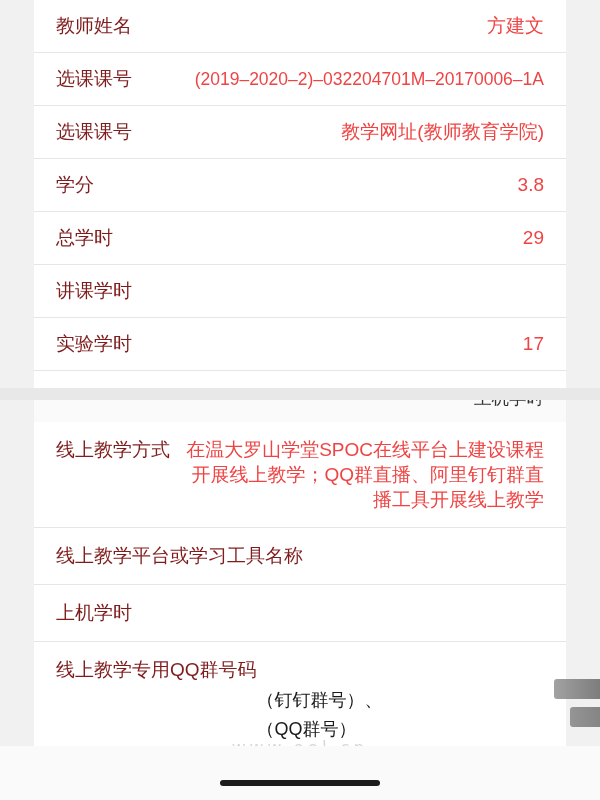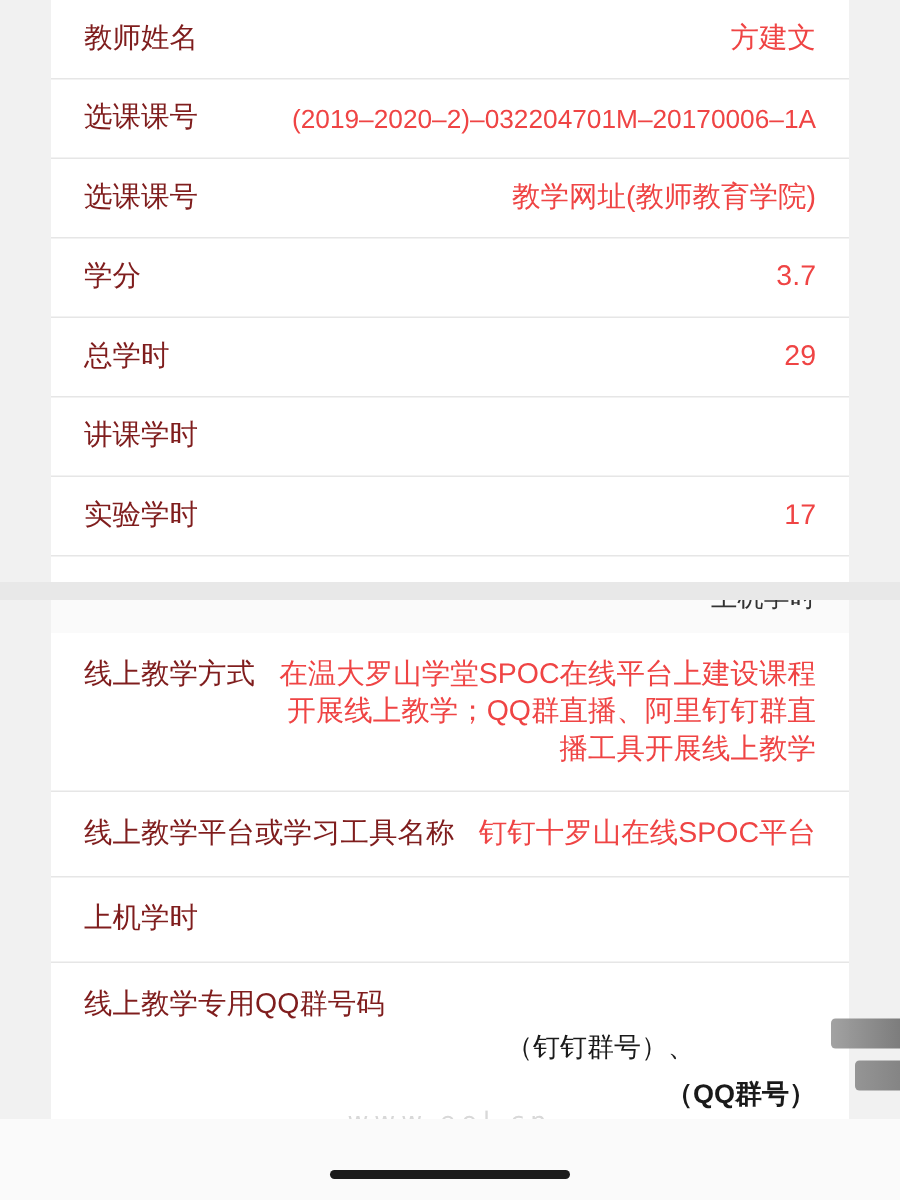--- a/index.html
+++ b/index.html
@@ -201,21 +201,21 @@
       <div class="row-value small">(2019–2020–2)–032204701M–20170006–1A</div>
     </div>
 
     <div class="row">
       <div class="row-label">选课课号</div>
       <div class="row-value">教学网址(教师教育学院)</div>
     </div>
 
     <div class="row">
       <div class="row-label">学分</div>
-      <div class="row-value">3.7</div>
+      <div class="row-value">3.8</div>
     </div>
 
     <div class="row">
       <div class="row-label">总学时</div>
       <div class="row-value">29</div>
     </div>
 
     <div class="row">
       <div class="row-label">讲课学时</div>
     </div>
@@ -236,36 +236,35 @@
 
   <div class="card card-bottom">
 
     <div class="row multiline">
       <div class="row-label">线上教学方式</div>
       <div class="row-value">在温大罗山学堂SPOC在线平台上建设课程开展线上教学；QQ群直播、阿里钉钉群直播工具开展线上教学</div>
     </div>
 
     <div class="row multiline">
       <div class="row-label">线上教学平台或学习工具名称</div>
-      <div class="row-value">钉钉十罗山在线SPOC平台</div>
     </div>
 
     <div class="row">
       <div class="row-label">上机学时</div>
     </div>
 
     <div class="row">
       <div class="row-label">线上教学专用QQ群号码</div>
       <div class="qq-value">
         <span class="redact">
           <span class="redact-bar bar1"></span>
           <span class="redact-bar bar2"></span>
         </span>
-        <div style="text-align:center;font-family:Liberation Mono, monospace;">（钉钉群号）、</div>
-        <div style="text-align:right;font-weight:bold;">（QQ群号）</div>
+        <div style="text-align:left;">（钉钉群号）、</div>
+        <div style="text-align:left;">（QQ群号）</div>
       </div>
     </div>
 
     <div class="row">
       <div class="row-label">备注</div>
       <div class="row-value">结合钉钉（QQ）直播</div>
     </div>
 
   </div>
 

